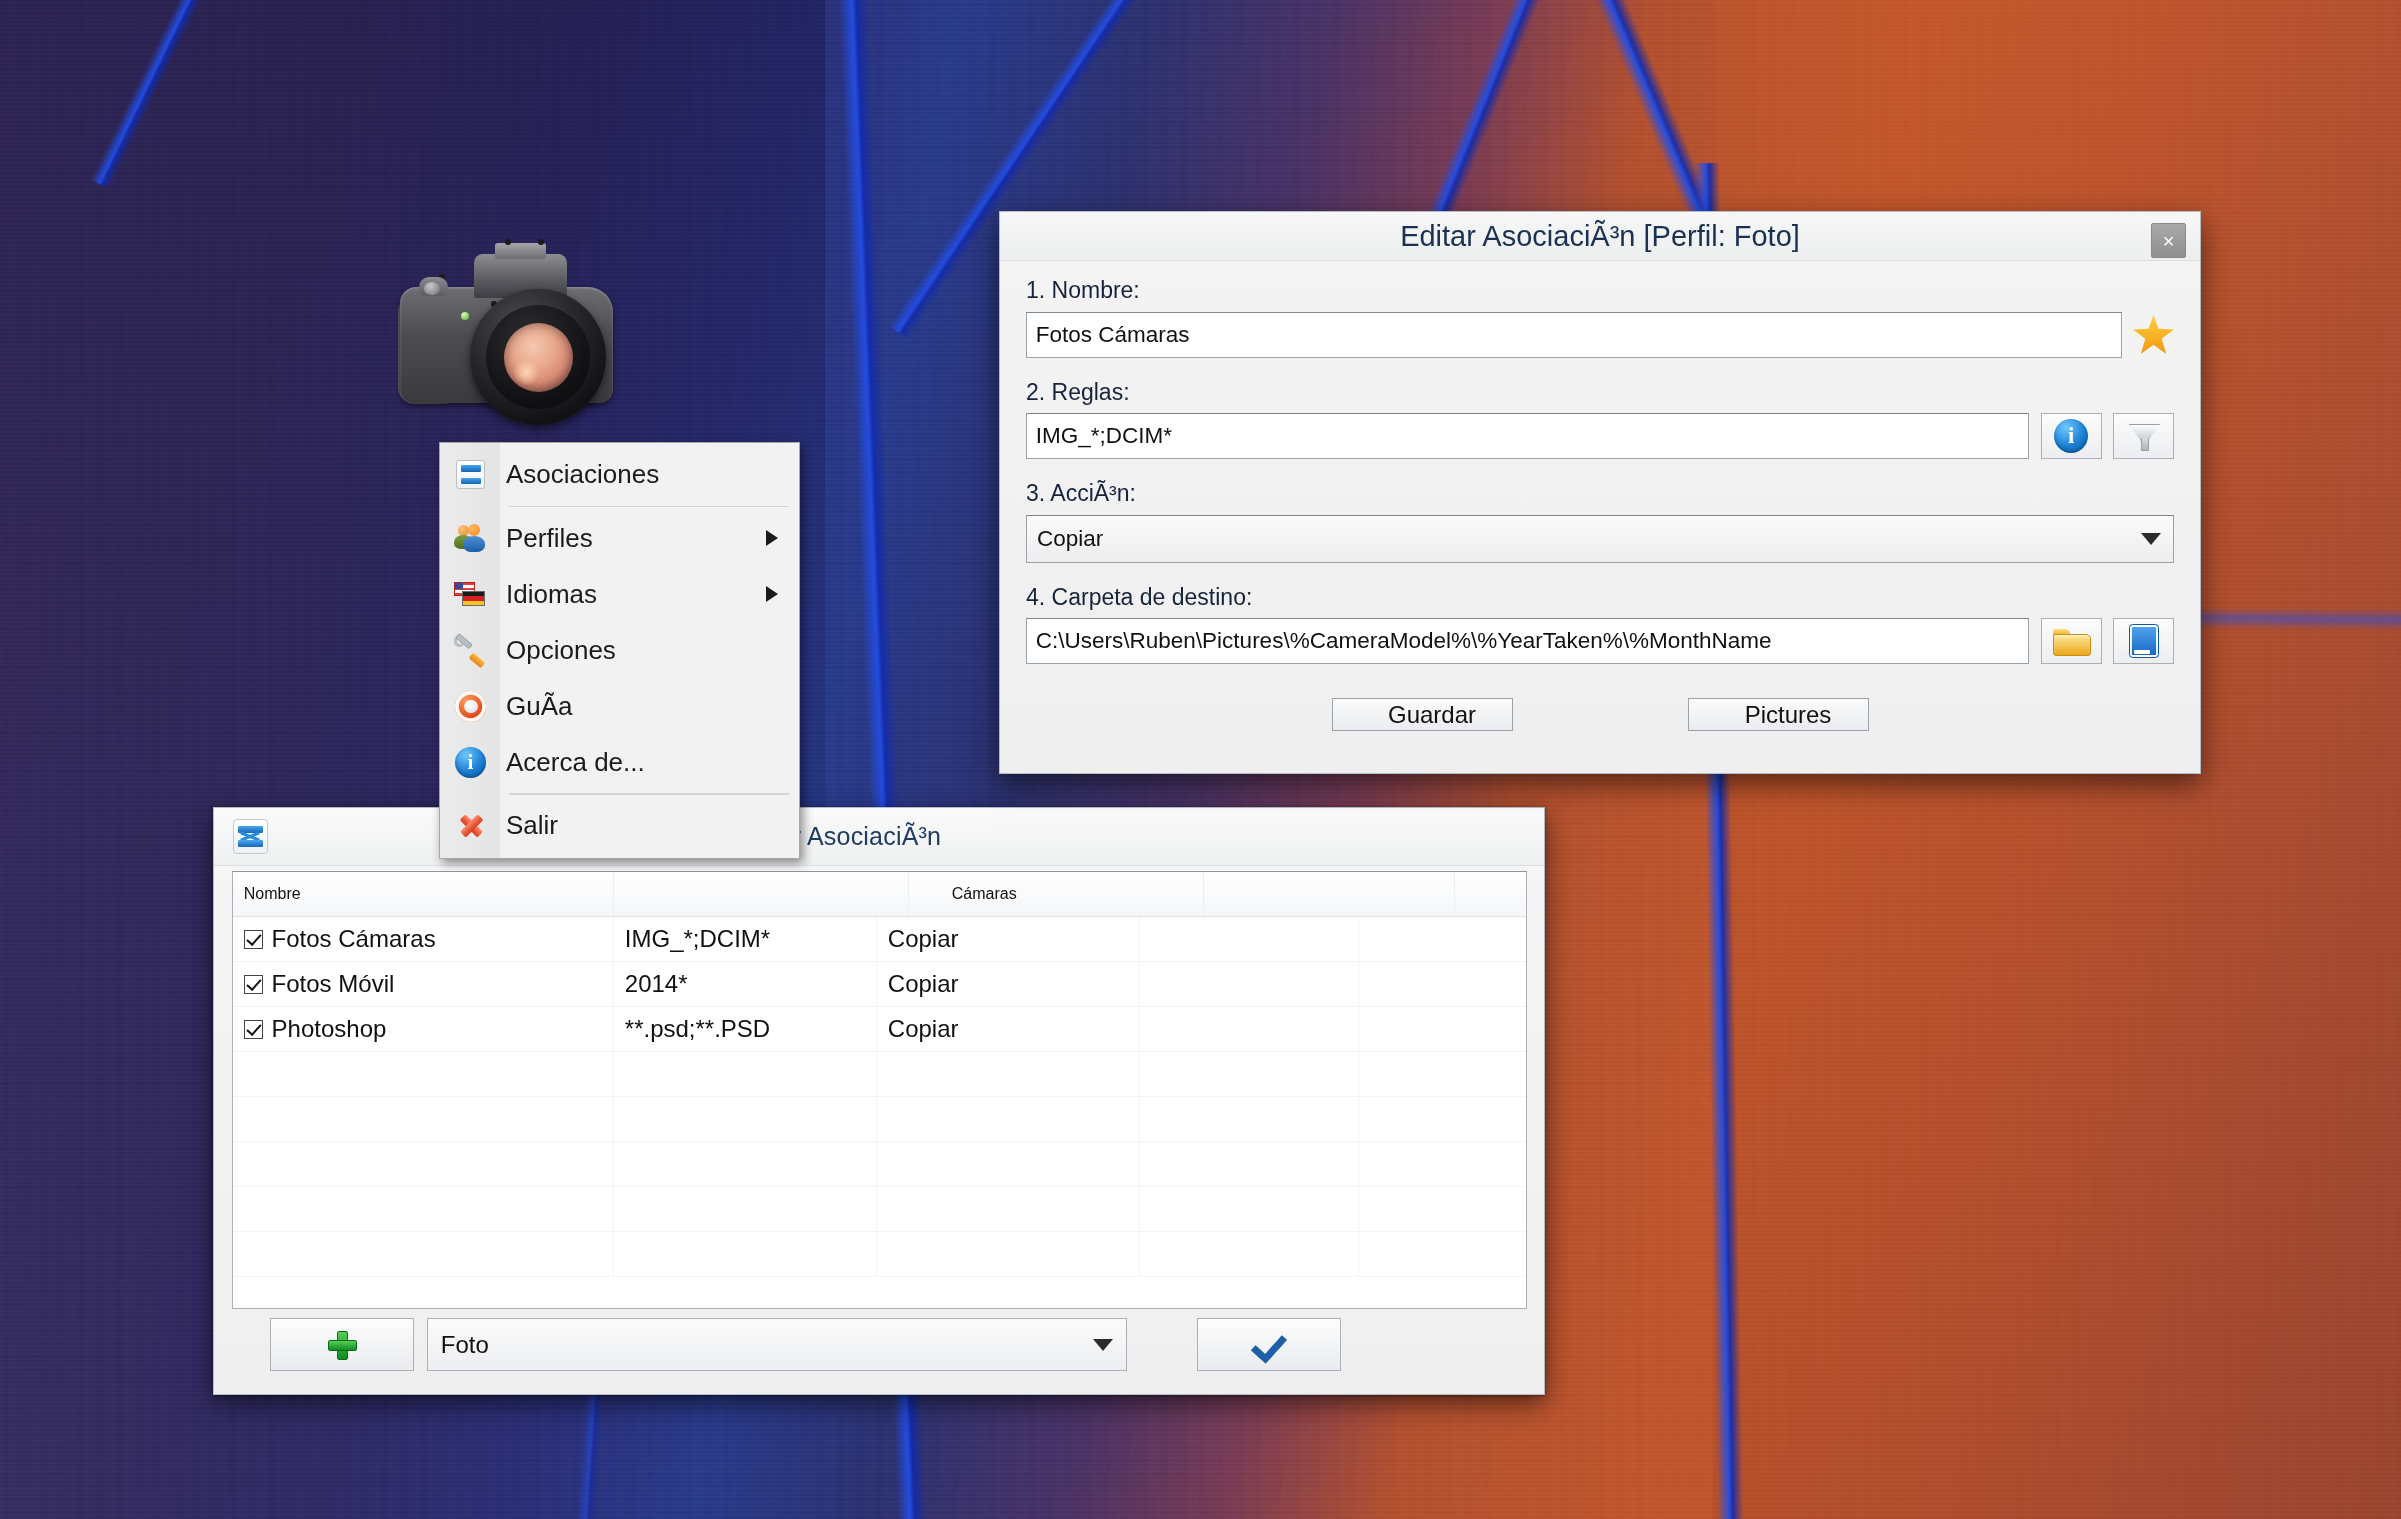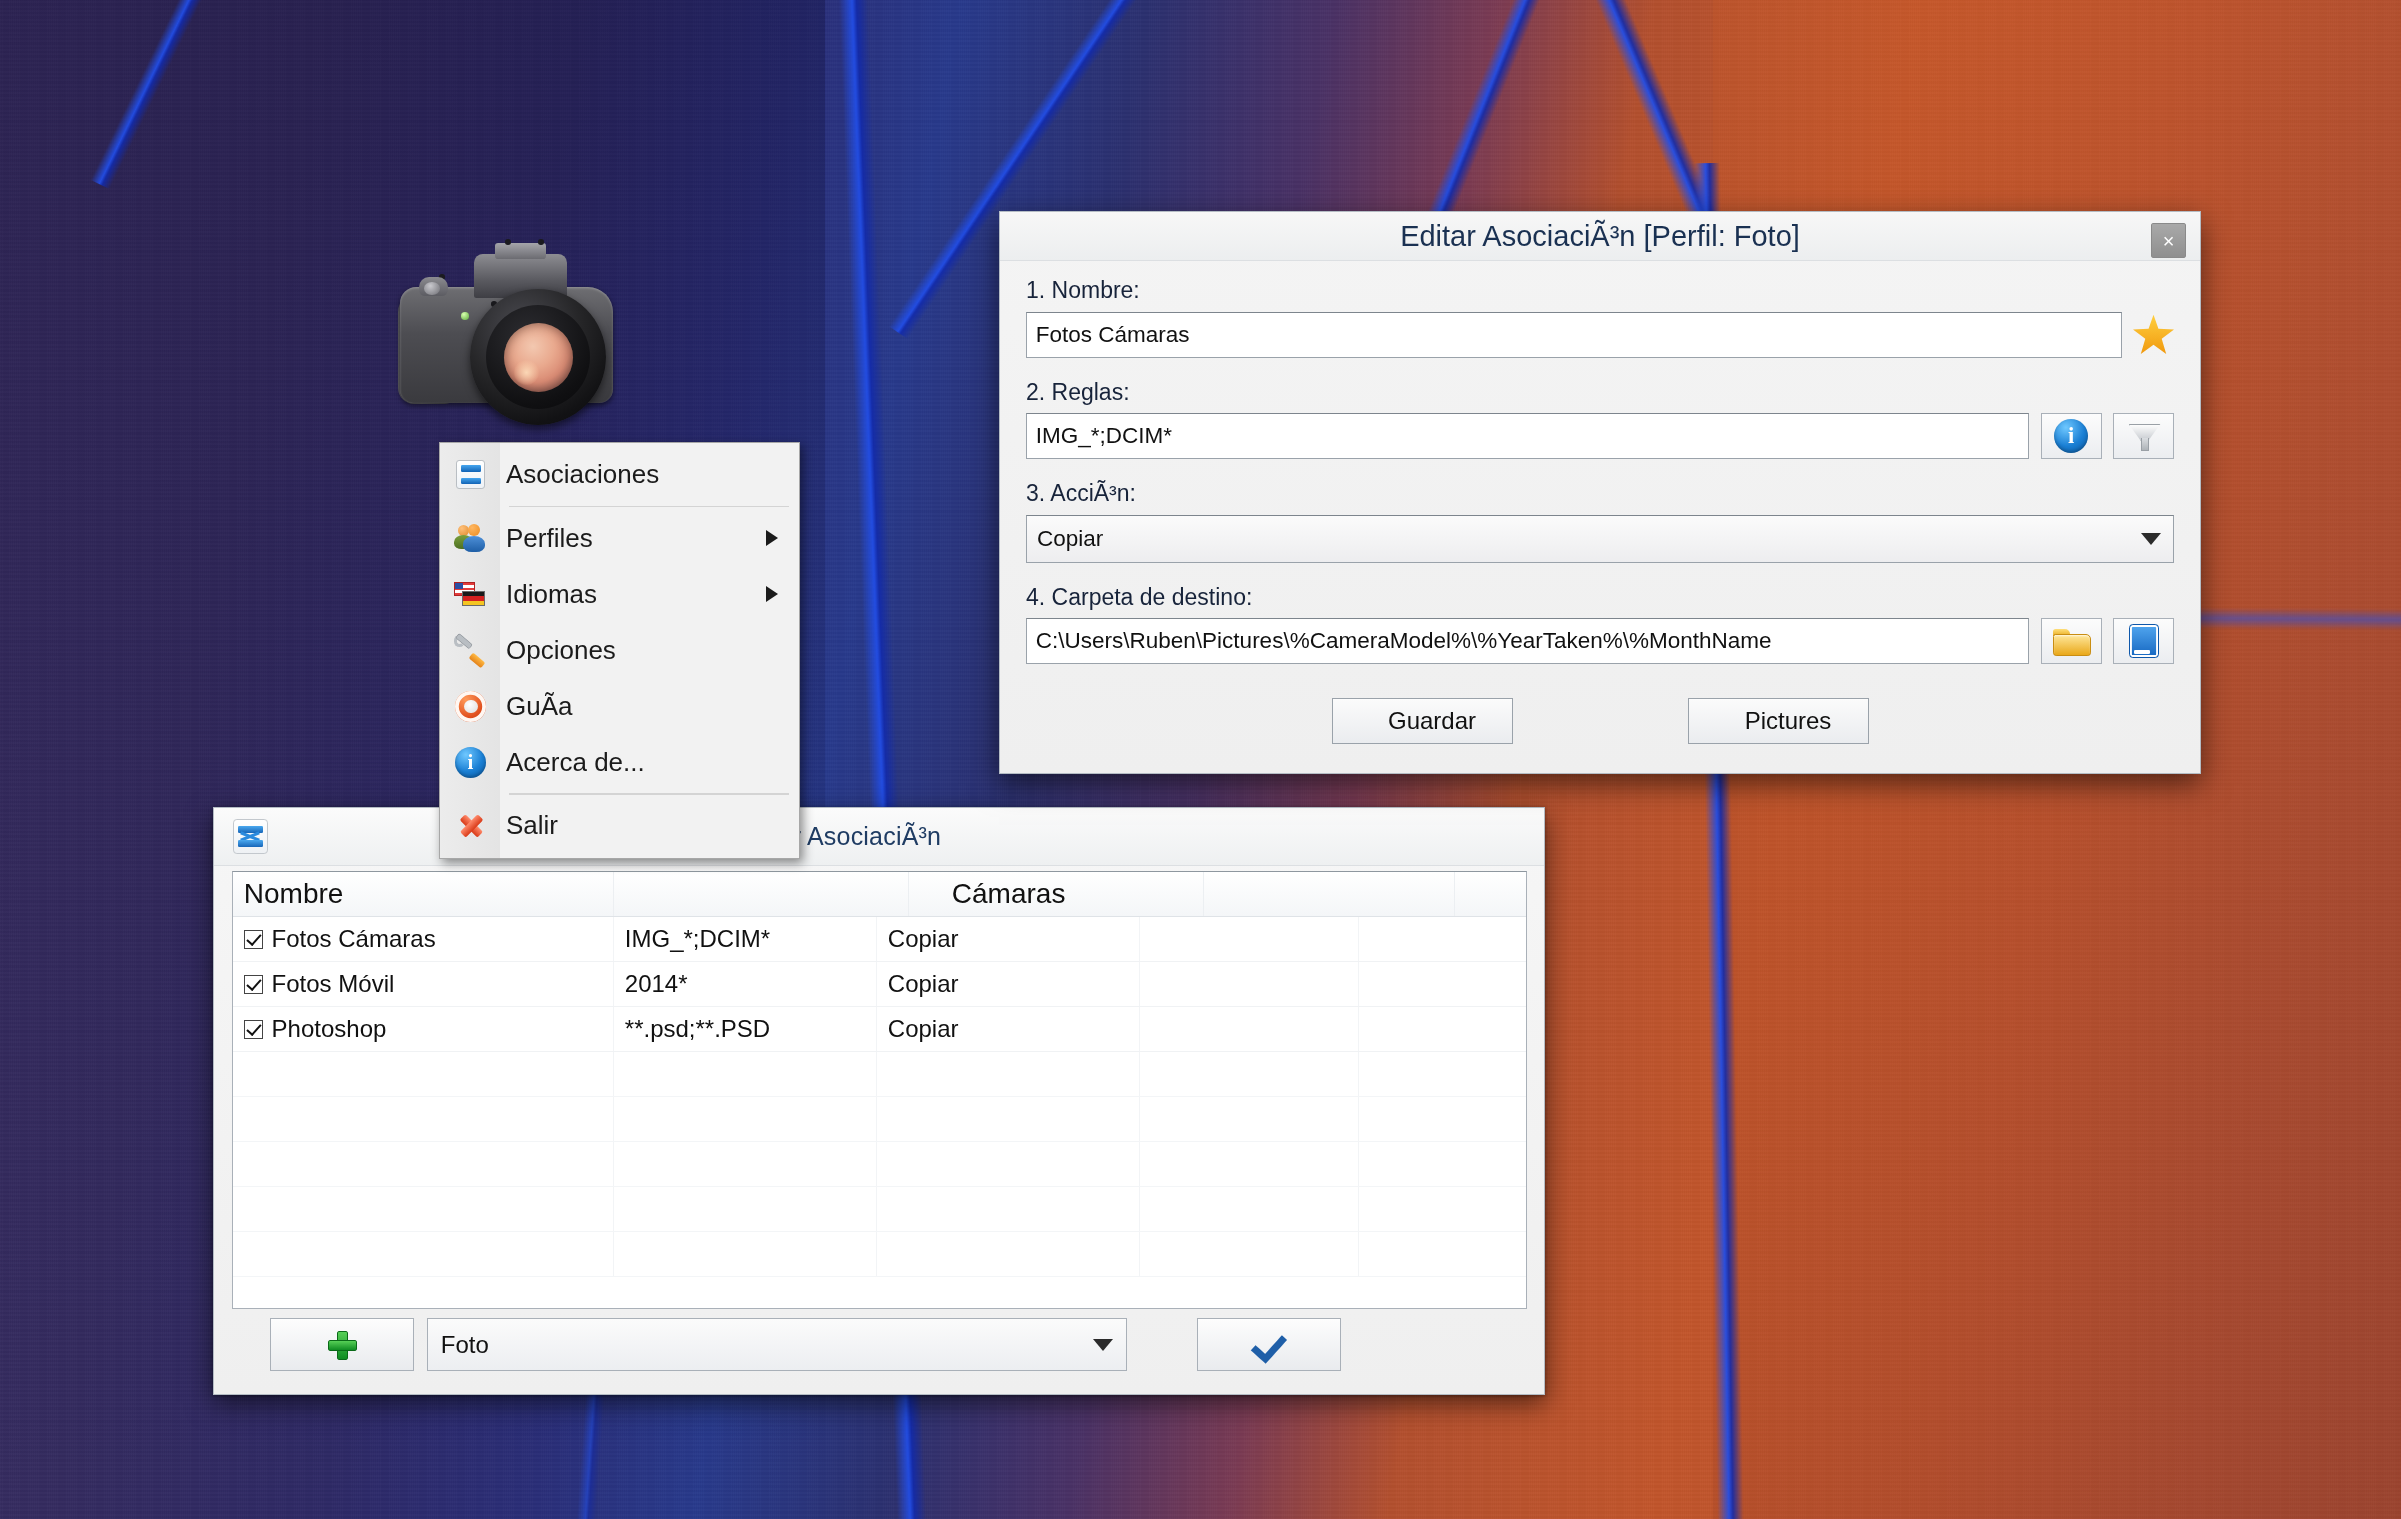--- a/index.html
+++ b/index.html
@@ -173,21 +173,21 @@
     width: 1295px; height: 438px;
     background: #ffffff;
     border: 0.6px solid #a9b0b8;
     border-top: 1.3px solid #8e979f;
     overflow: hidden;
   }
   #assoc-head {
     display: flex; height: 45px; align-items: center;
     background: linear-gradient(180deg,#ffffff,#f4f6f8);
     border-bottom: 0.6px solid #dfe3e7;
-    font-size: 28px; color: #111; gap: 32px;
+    font-size: 16px; color: #111; gap: 32px;
   }
   #assoc-head .hc { padding-left: 11.3px; border-right: 0.6px solid #eceff2; height:100%; display:flex; align-items:center; }
   .col-name { width: 381px; }
   .col-rule { width: 263px; }
   .col-act  { width: 263px; }
   .col-pad1 { width: 219px; }
   .col-pad2 { flex: 1; border-right: none !important; }
 
   .assoc-row {
     display: flex; height: 45px; align-items: center;
@@ -428,21 +428,21 @@
   }
   .selectbox {
     flex: 1; height: 48px;
     background: linear-gradient(180deg,#fbfbfb,#ededef);
     border: 0.6px solid #9aa2aa; border-top-color:#7d858d;
     display:flex; align-items:center; justify-content: space-between;
     padding: 0 12.5px 0 10px; font-size: 22.5px; color:#111;
   }
   .dlg-buttons { display:flex; justify-content: center; gap: 175px; margin-top: 34px; }
   .dlg-btn {
-    width: 181px; height: 46px;
+    width: 181px; height: 33px;
     background: linear-gradient(180deg,#fbfbfb,#eaecef);
     border: 0.6px solid #9aa2aa;
     display:flex; align-items:center; justify-content:center;
     font-size: 24px; color:#111;
     box-shadow: inset 0 0.6px 0 #fff;
     padding-left: 20px;
   }
 </style>
 </head>
 <body>

